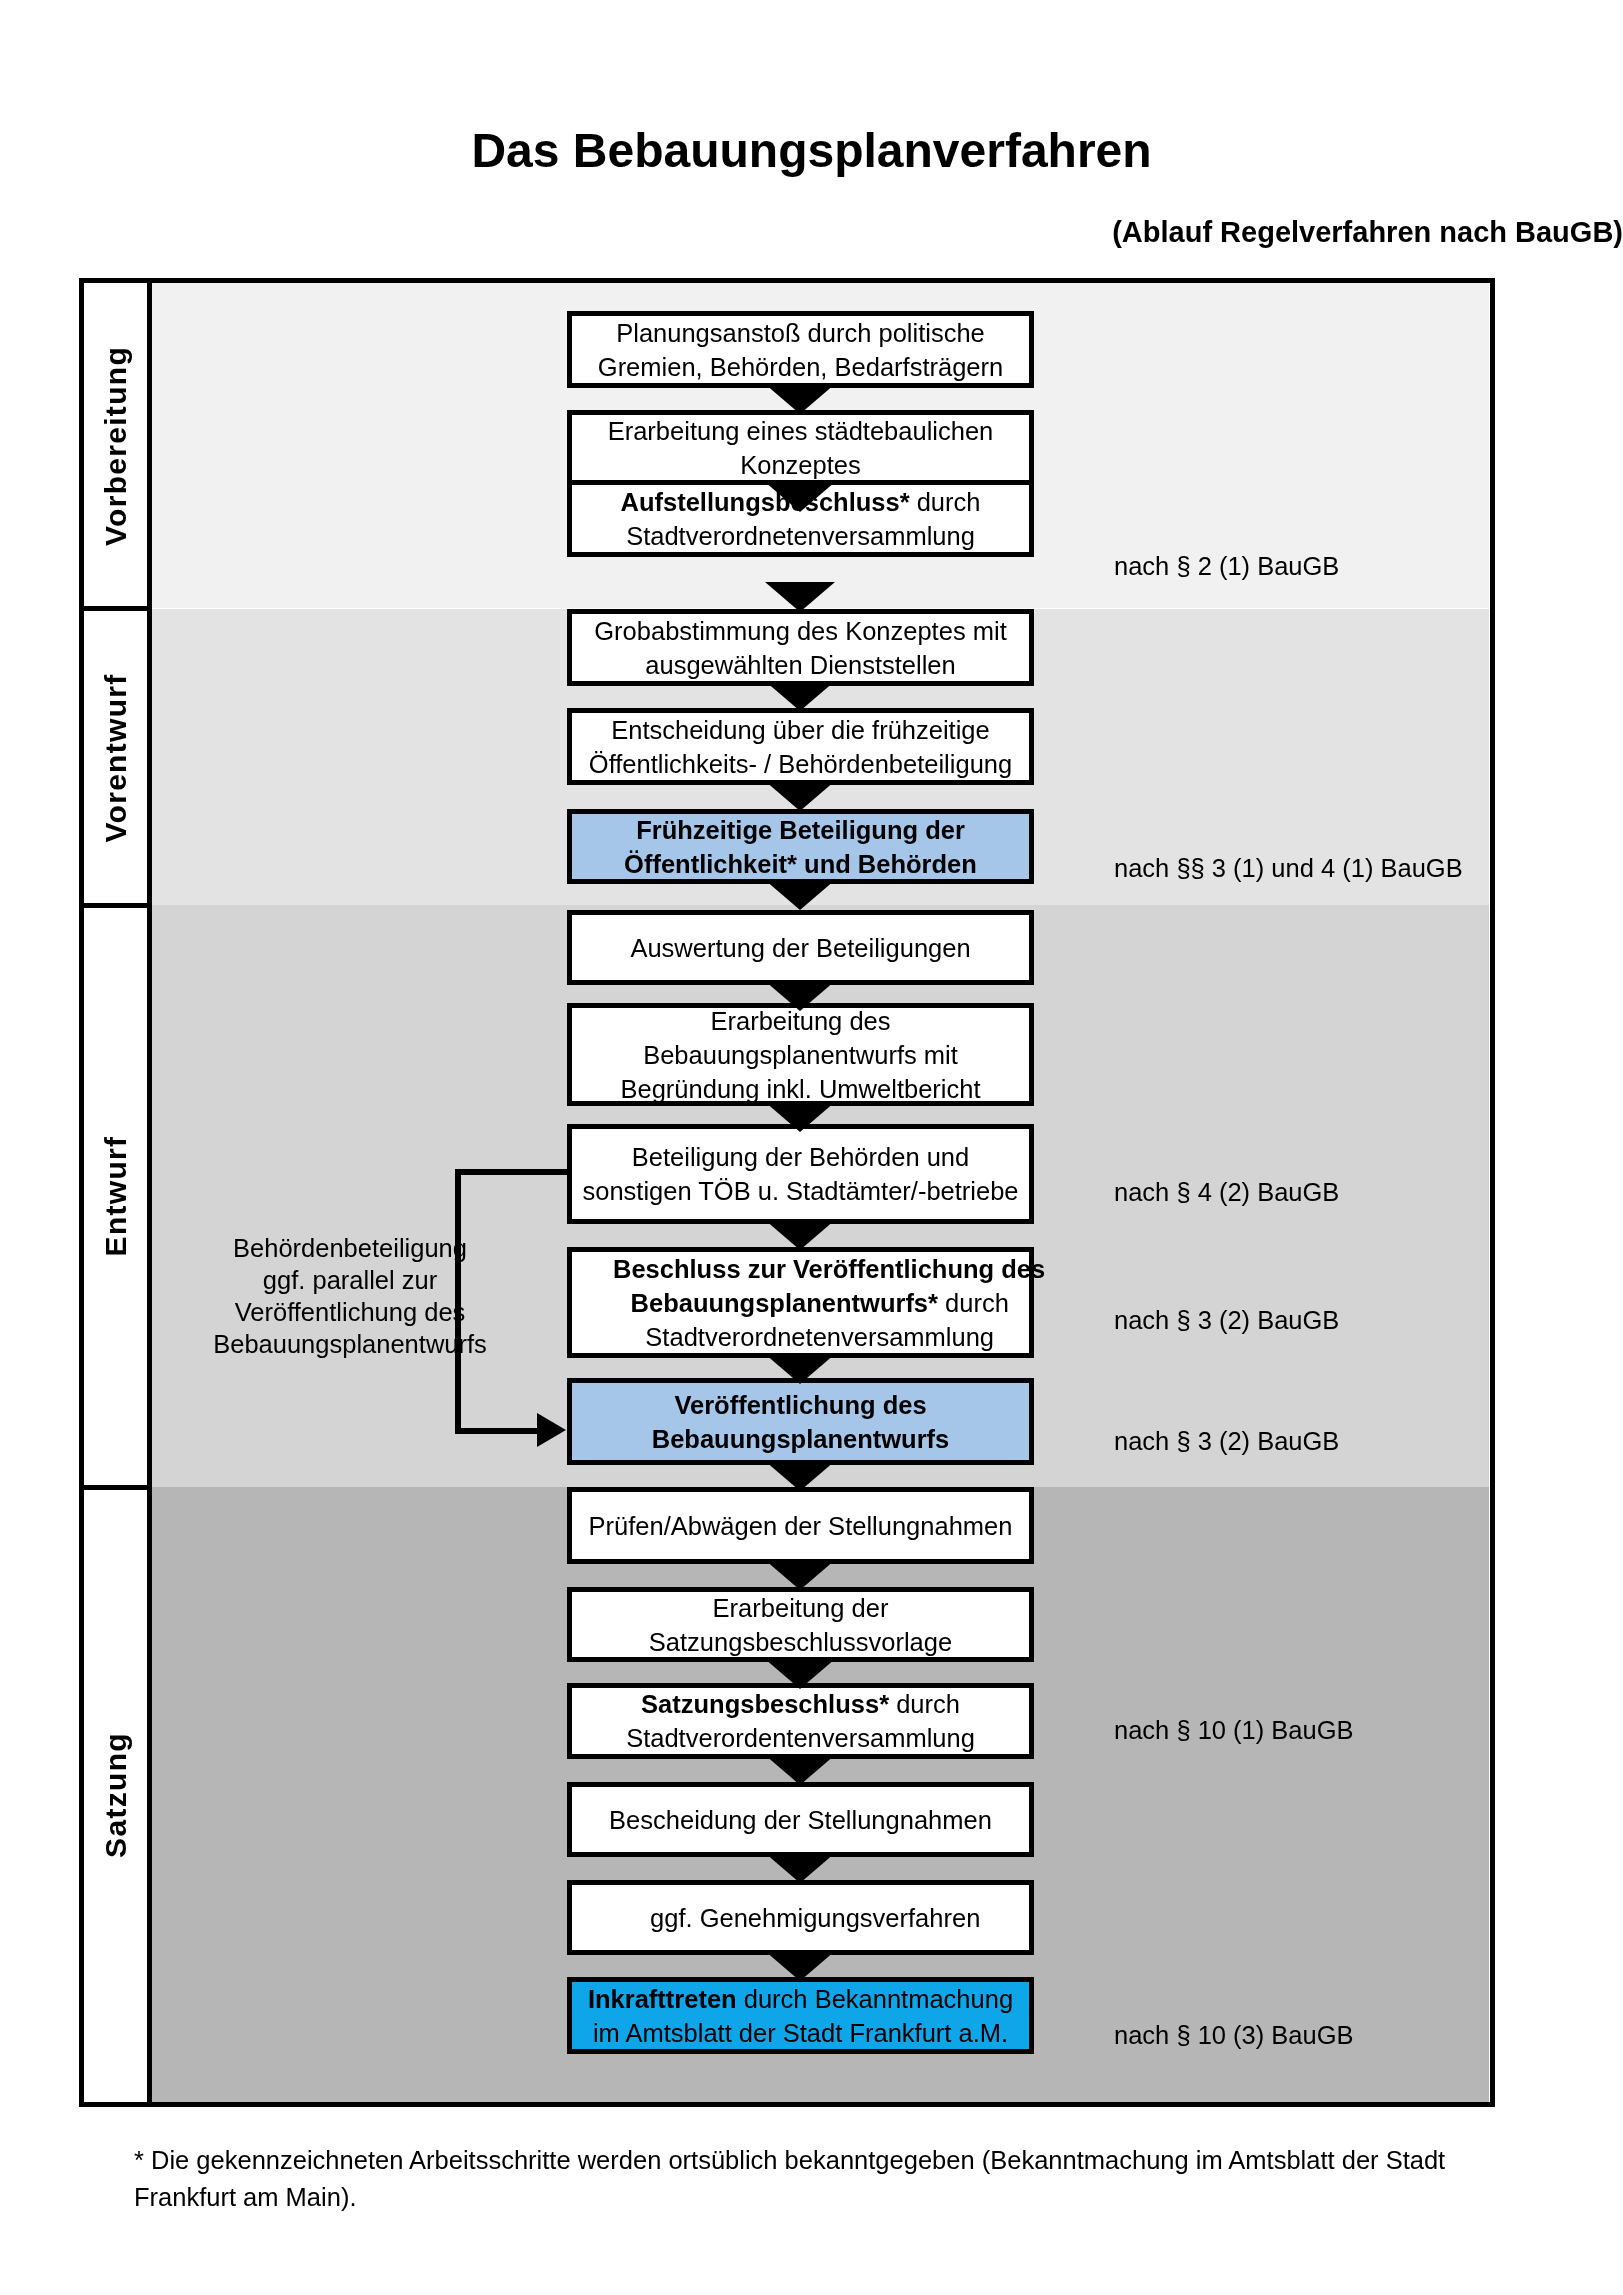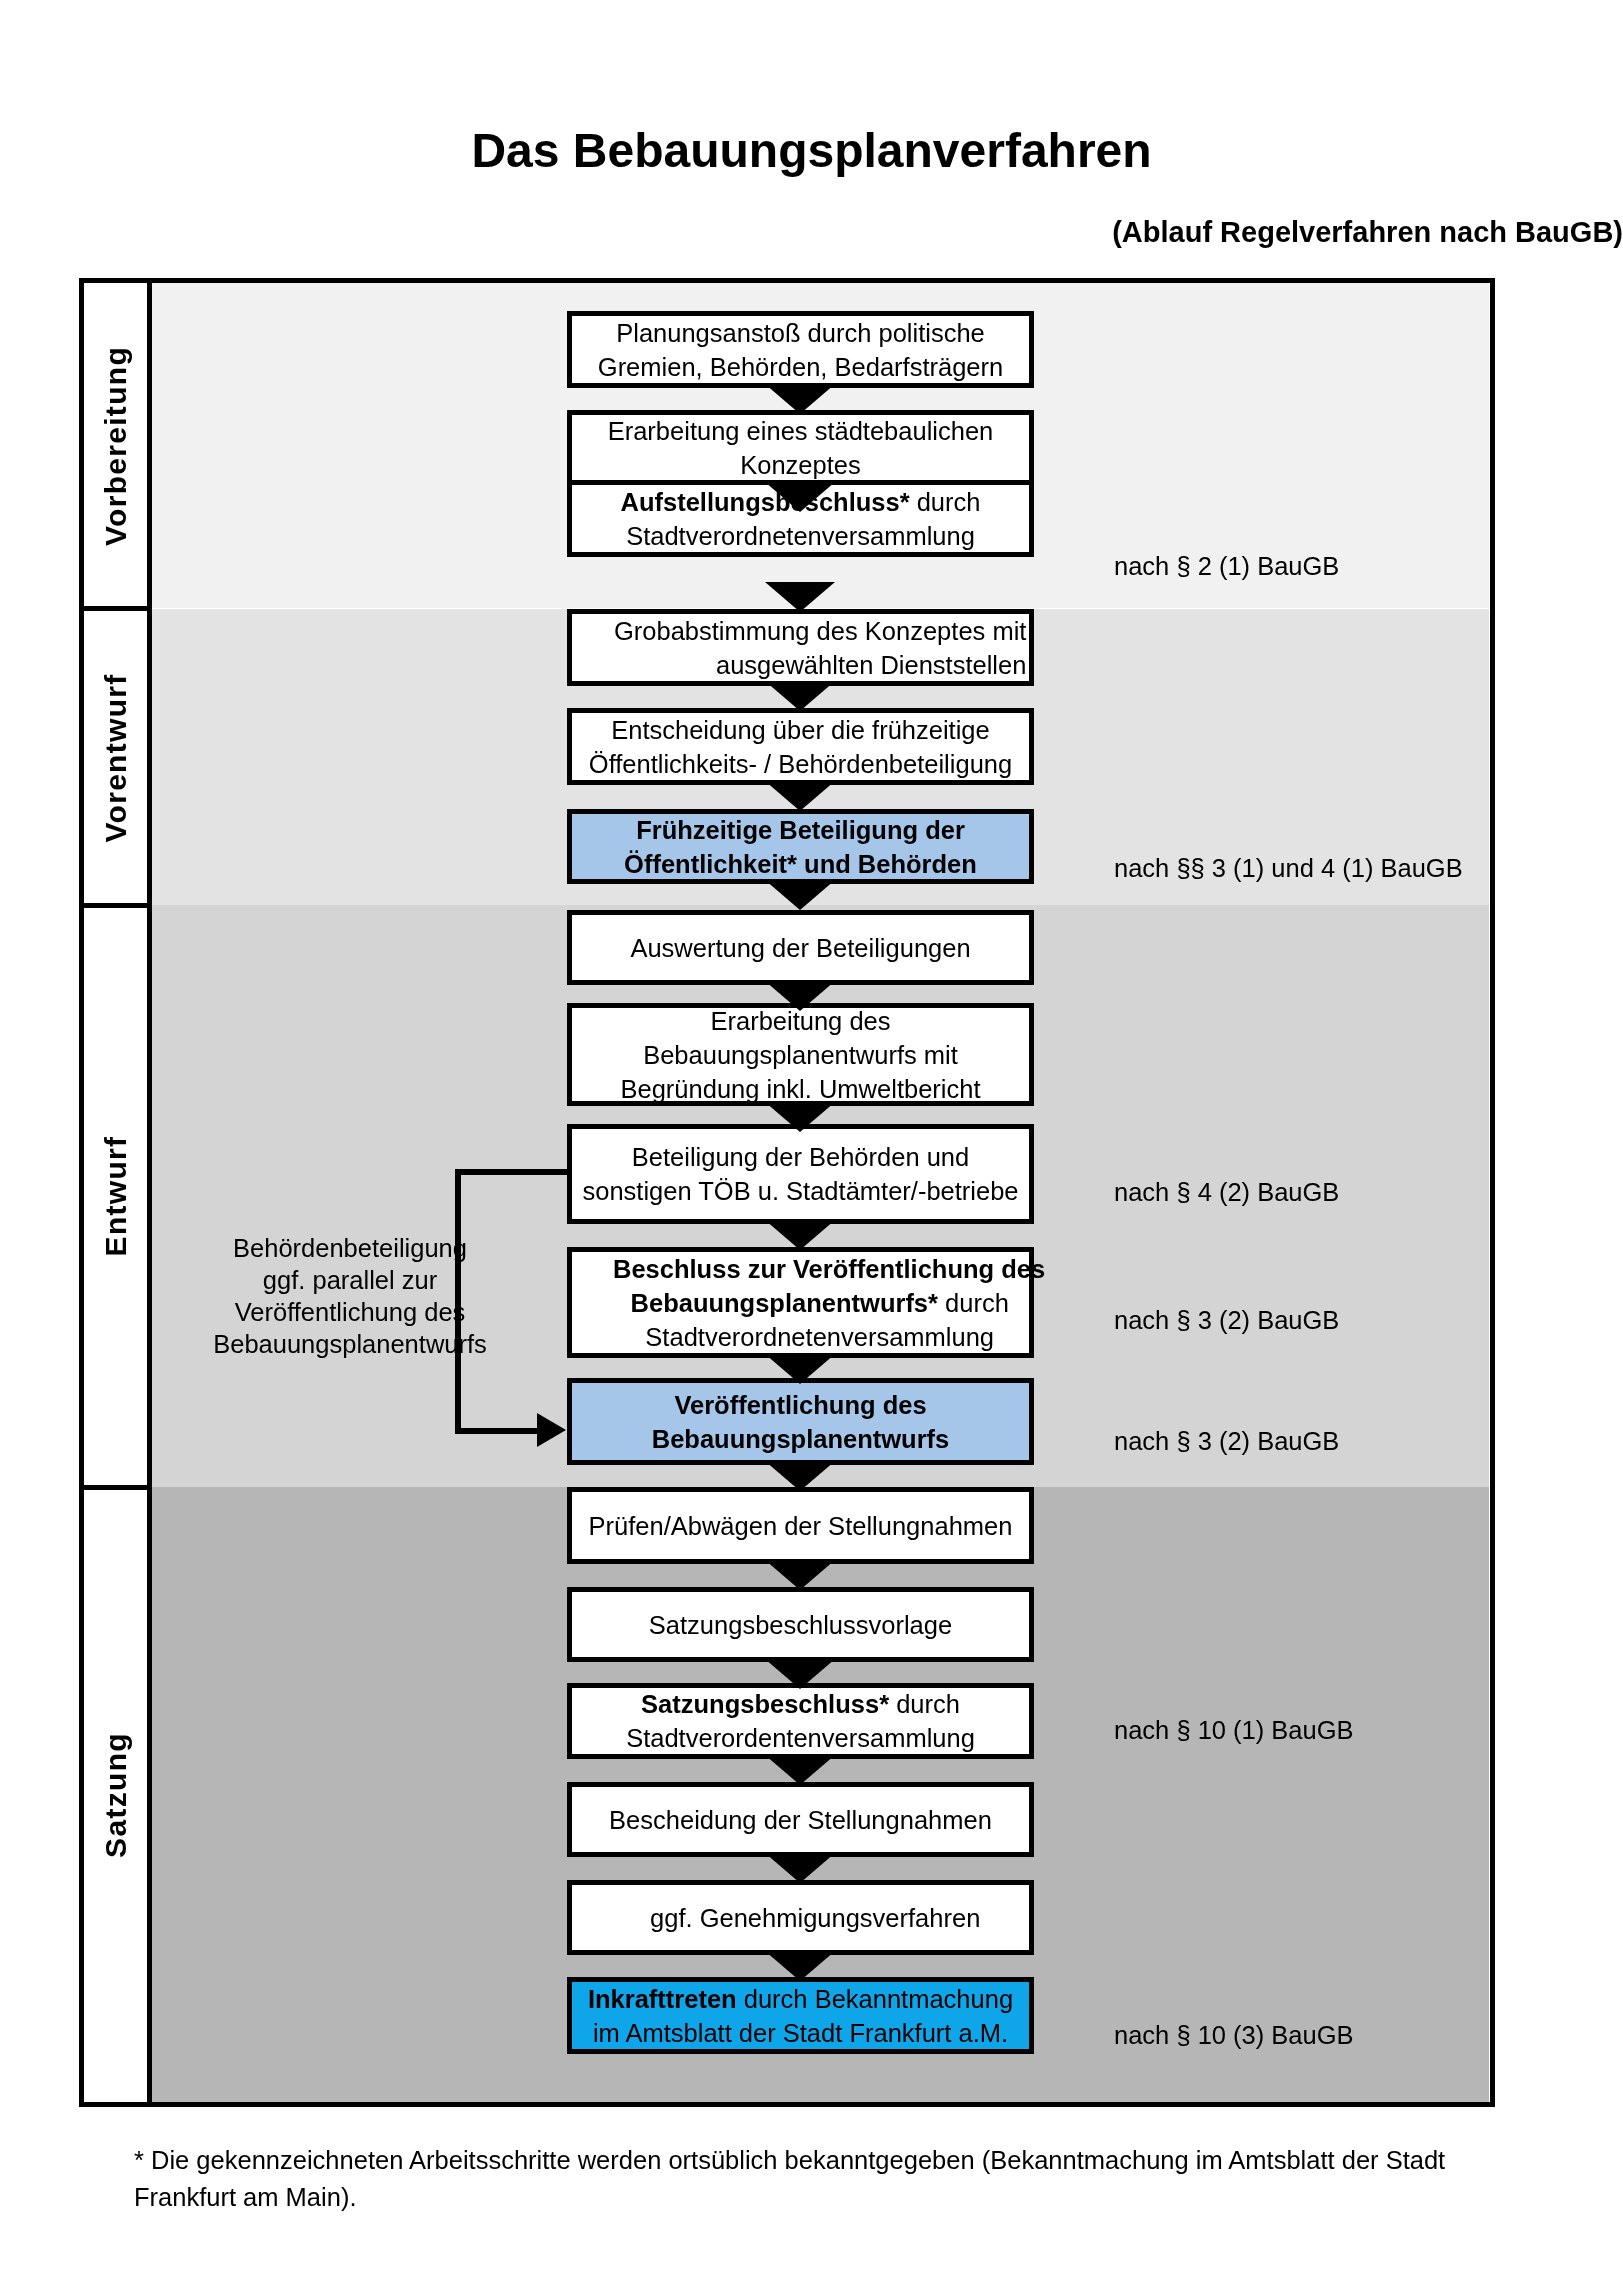--- a/index.html
+++ b/index.html
@@ -103,21 +103,21 @@
       <div class="box" style="top: 410px; height: 75px;">
         <div class="line"><span>Erarbeitung eines städtebaulichen</span></div>
         <div class="line"><span>Konzeptes</span></div>
       </div>
       <div class="arrow-down" style="left: 765px; top: 482px;"></div>
       <div class="box" style="top: 480px; height: 77px;">
         <div class="line"><span class="b">Aufstellungsbeschluss*</span><span> durch</span></div>
         <div class="line"><span>Stadtverordnetenversammlung</span></div>
       </div>
       <div class="arrow-down" style="left: 765px; top: 582px;"></div>
-      <div class="box" style="top: 609px; height: 77px; align-items: flex-end;">
+      <div class="box" style="top: 609px; height: 77px;">
         <div class="line"><span>Grobabstimmung des Konzeptes mit</span></div>
         <div class="line"><span>ausgewählten Dienststellen</span></div>
       </div>
       <div class="arrow-down" style="left: 765px; top: 681px;"></div>
       <div class="box" style="top: 708px; height: 77px;">
         <div class="line"><span>Entscheidung über die frühzeitige</span></div>
         <div class="line"><span>Öffentlichkeits- / Behördenbeteiligung</span></div>
       </div>
       <div class="arrow-down" style="left: 765px; top: 781px;"></div>
       <div class="box" style="top: 809px; height: 75px; background: rgb(165, 197, 233);">
@@ -149,20 +149,21 @@
       <div class="box" style="top: 1378px; height: 87px; background: rgb(165, 197, 233);">
         <div class="line"><span class="b">Veröffentlichung des</span></div>
         <div class="line"><span class="b">Bebauungsplanentwurfs</span></div>
       </div>
       <div class="arrow-down" style="left: 765px; top: 1461px;"></div>
       <div class="box" style="top: 1487px; height: 77px;">
         <div class="line"><span>Prüfen/Abwägen der Stellungnahmen</span></div>
       </div>
       <div class="arrow-down" style="left: 765px; top: 1560px;"></div>
       <div class="box" style="top: 1587px; height: 75px;">
+        <div class="line"><span>Erarbeitung der</span></div>
         <div class="line"><span>Satzungsbeschlussvorlage</span></div>
       </div>
       <div class="arrow-down" style="left: 765px; top: 1659px;"></div>
       <div class="box" style="top: 1683px; height: 76px;">
         <div class="line"><span class="b">Satzungsbeschluss*</span><span> durch</span></div>
         <div class="line"><span>Stadtverordentenversammlung</span></div>
       </div>
       <div class="arrow-down" style="left: 765px; top: 1755px;"></div>
       <div class="box" style="top: 1782px; height: 75px;">
         <div class="line"><span>Bescheidung der Stellungnahmen</span></div>

